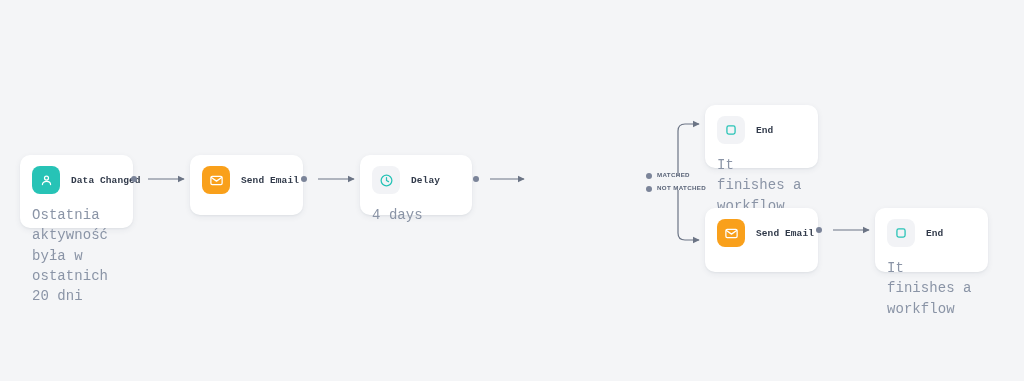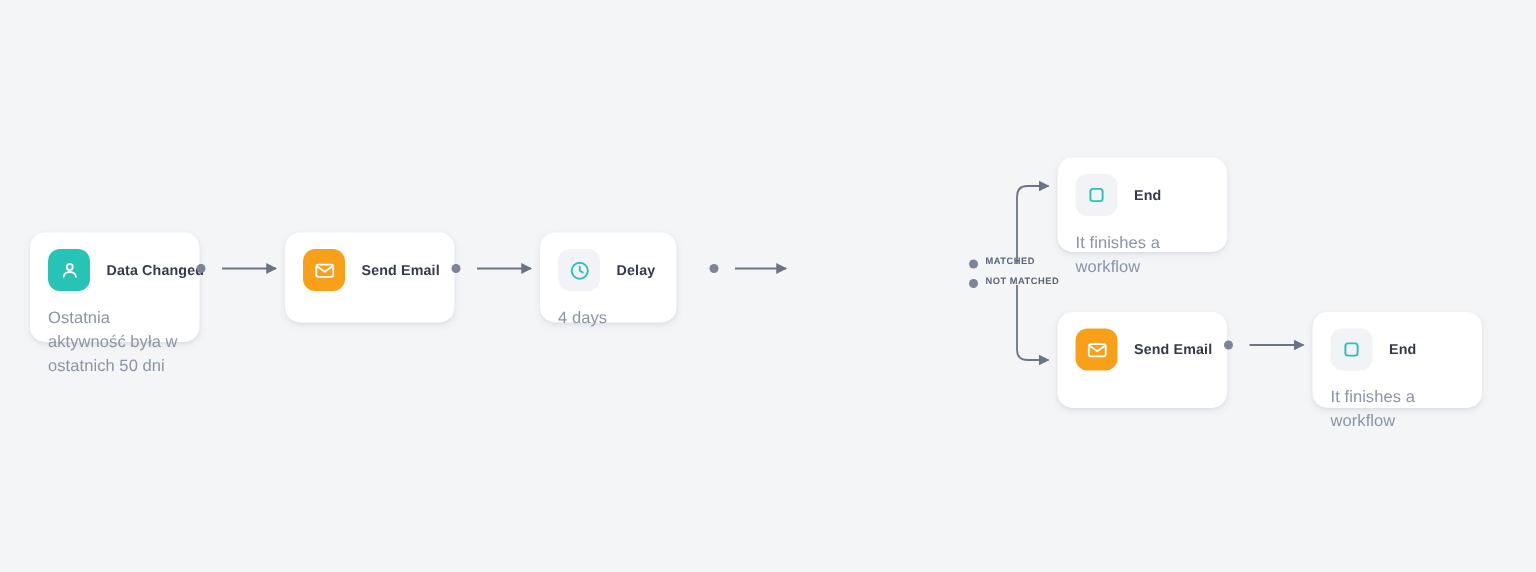--- a/index.html
+++ b/index.html
@@ -28,20 +28,21 @@
     height: 381px;
     pointer-events: none;
   }
   .node {
     position: absolute;
     background: #ffffff;
     border-radius: 10px;
     box-shadow: 0 2px 6px rgba(40, 50, 80, 0.07), 0 1px 2px rgba(40, 50, 80, 0.05);
     box-sizing: border-box;
     padding: 11px 12px 12px 12px;
+    font-family: Liberation Mono, monospace;
   }
   .node-head {
     display: flex;
     align-items: center;
     gap: 11px;
   }
   .badge {
     width: 28px;
     height: 28px;
     border-radius: 8px;
@@ -53,21 +54,21 @@
   .badge svg { display: block; }
   .node-title {
     font-size: 9.5px;
     font-weight: bold;
     color: #323b4b;
     letter-spacing: 0.1px;
     white-space: nowrap;
   }
   .node-desc {
     margin-top: 11px;
-    font-size: 11px;
+    font-size: 14px;
     color: #8a94a6;
     line-height: 1.45;
     letter-spacing: 0.05px;
   }
   .port {
     position: absolute;
     width: 6px;
     height: 6px;
     border-radius: 50%;
     background: #7b8499;
@@ -109,38 +110,38 @@
   <div class="node" style="left:20px; top:155px; width:113px; height:73px;">
     <div class="node-head">
       <span class="badge" style="background:#27c3b6;">
         <svg width="15" height="15" viewBox="0 0 24 24" fill="none" stroke="#ffffff" stroke-width="2" stroke-linecap="round" stroke-linejoin="round">
           <circle cx="12" cy="8" r="3.2"></circle>
           <path d="M5.5 18.5c0-3.2 2.9-5.2 6.5-5.2s6.5 2 6.5 5.2"></path>
         </svg>
       </span>
       <span class="node-title">Data Changed</span>
     </div>
-    <div class="node-desc">Ostatnia aktywność była w ostatnich 50 dni</div>
+    <div class="node-desc">Ostatnia aktywność była w ostatnich 20 dni</div>
   </div>
   <span class="port" style="left:131px; top:176px;"></span>
 
   <div class="node" style="left:190px; top:155px; width:113px; height:60px;">
     <div class="node-head">
       <span class="badge" style="background:#f9a01b;">
         <svg width="15" height="15" viewBox="0 0 24 24" fill="none" stroke="#ffffff" stroke-width="2" stroke-linecap="round" stroke-linejoin="round">
           <rect x="3" y="5.5" width="18" height="13" rx="2.2"></rect>
           <path d="M3.8 7.2 L12 13 L20.2 7.2"></path>
         </svg>
       </span>
       <span class="node-title">Send Email</span>
     </div>
   </div>
   <span class="port" style="left:301px; top:176px;"></span>
 
-  <div class="node" style="left:360px; top:155px; width:91px; height:60px;">
+  <div class="node" style="left:360px; top:155px; width:112px; height:60px;">
     <div class="node-head">
       <span class="badge" style="background:#f2f3f6;">
         <svg width="15" height="15" viewBox="0 0 24 24" fill="none" stroke="#27c3b6" stroke-width="2" stroke-linecap="round" stroke-linejoin="round">
           <circle cx="12" cy="12" r="8.6"></circle>
           <path d="M12 7.4 L12 12 L15.2 13.8"></path>
         </svg>
       </span>
       <span class="node-title">Delay</span>
     </div>
     <div class="node-desc">4 days</div>

